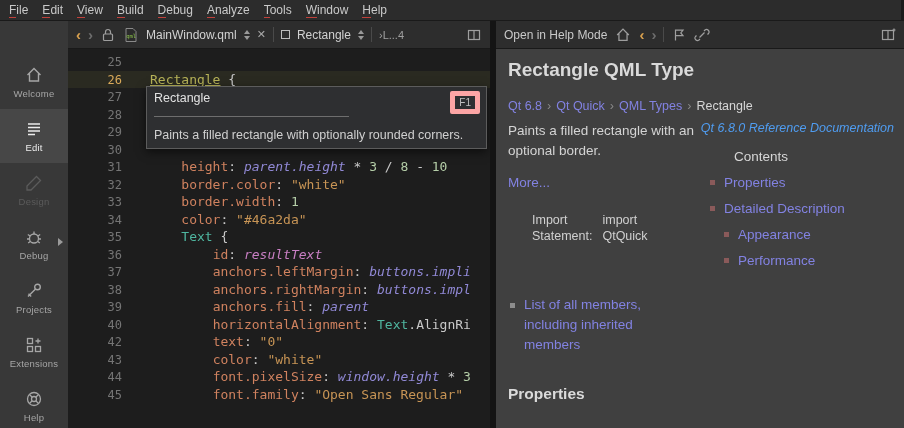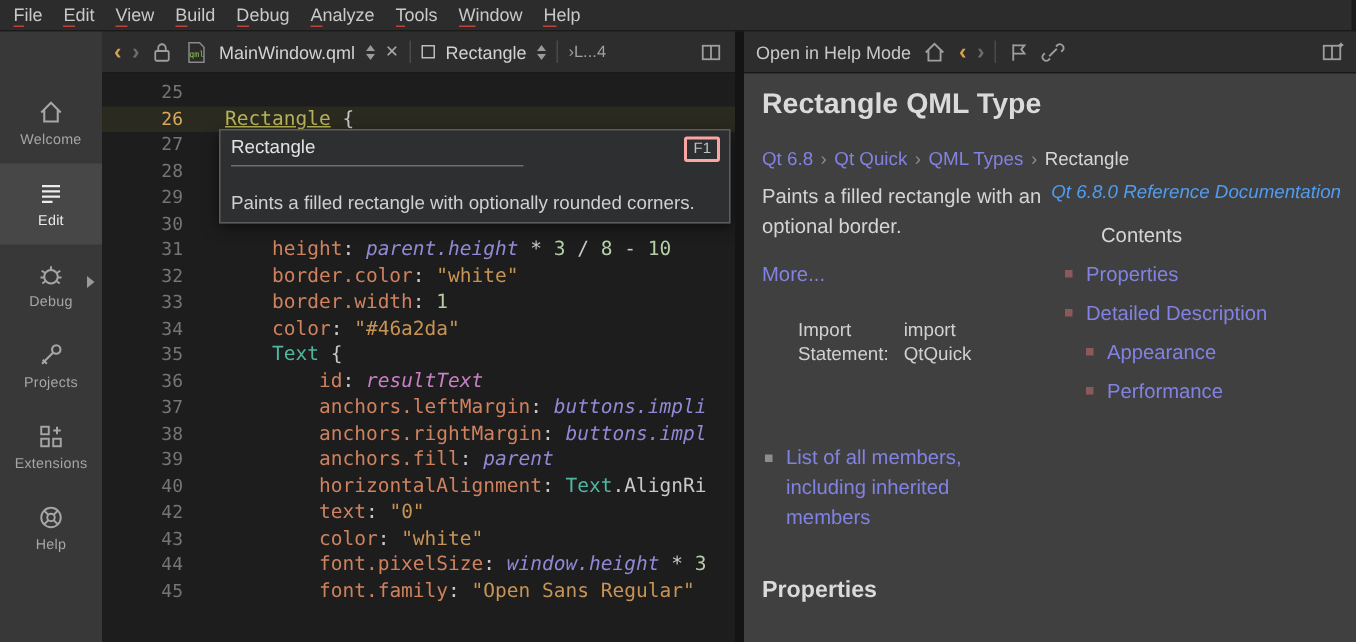--- a/index.html
+++ b/index.html
@@ -60,21 +60,21 @@
   .tok-typelink{color:var(--c-typelink,#b6b258);text-decoration:underline;}
   .tok-jsref{color:var(--c-jsref,#9189d6);font-style:italic;}
   .tok-idref{color:var(--c-idref,#c97fc4);font-style:italic;}
   .tok-num{color:var(--c-num,#b5cea8);}
   
   .tooltip{position:absolute;left:78px;top:37px;width:341px;height:63px;background:#2e2f31;
     border:1px solid #5c5c5c;box-shadow:0 3px 9px rgba(0,0,0,.55);display:flex;flex-direction:column;
     font-family:"Liberation Sans",sans-serif;z-index:5;}
   .tt-head{display:flex;justify-content:space-between;align-items:flex-start;padding:4px 6px 2px 7px;}
   .tt-title{font-size:12.5px;color:#e2e2e2;}
-  .tt-key{font-size:10px;color:#c0c0c0;border:2px solid #fca5a5;border-radius:2px;padding:0 4px;line-height:13px;}
+  .tt-key{font-size:10px;color:#c0c0c0;border:5px solid #fca5a5;border-radius:2px;padding:0 4px;line-height:13px;}
   .tt-rule{height:1px;background:#6e6e6e;width:195px;margin-left:7px;}
   .tt-body{margin-top:auto;padding:0 7px 6px;font-size:12.5px;color:#d0d0d0;}
   
   .splitter{position:absolute;left:490px;top:21px;width:6px;height:407px;background:#141414;}
   
   .help{position:absolute;left:496px;top:49px;width:408px;height:394px;background:#404040;overflow:hidden;}
   .hp-title{position:absolute;left:12px;top:10px;font-size:19px;font-weight:bold;color:#dadada;}
   .hp-crumbs{position:absolute;left:12px;top:50px;font-size:12.5px;white-space:nowrap;}
   .crumb.link{color:var(--c-link,#8282e2);}
   .crumb.plain{color:#d6d6d6;}
@@ -124,20 +124,28 @@
       <span class="side-label">Welcome</span>
     </div>
     <div class="side-item active">
       <span class="side-icon">
         <svg width="20" height="20" viewBox="0 0 20 20" fill="none" stroke="currentColor" stroke-width="1.5">
           <path d="M4 5 h12 M4 8.5 h12 M4 12 h12 M4 15.5 h7"></path>
         </svg>
       </span>
       <span class="side-label">Edit</span>
     </div>
+    <div class="side-item disabled">
+      <span class="side-icon">
+        <svg width="20" height="20" viewBox="0 0 20 20" fill="none" stroke="currentColor" stroke-width="1.3">
+          <path d="M12.5 3.5 l4 4 L7 17 H3 v-4 Z"></path>
+        </svg>
+      </span>
+      <span class="side-label">Design</span>
+    </div>
     <div class="side-item normal">
       <span class="side-icon">
         <svg width="20" height="20" viewBox="0 0 20 20" fill="none" stroke="currentColor" stroke-width="1.3">
           <circle cx="10" cy="11.5" r="4.5"></circle>
           <path d="M10 7 V4.5 M6.2 9 L3.8 7.5 M13.8 9 L16.2 7.5 M5.4 12 H3 M14.6 12 H17 M6.2 14.5 L4.2 16 M13.8 14.5 L15.8 16"></path>
         </svg>
       </span>
       <span class="side-label">Debug</span>
       <span class="side-arrow"></span>
     </div>

